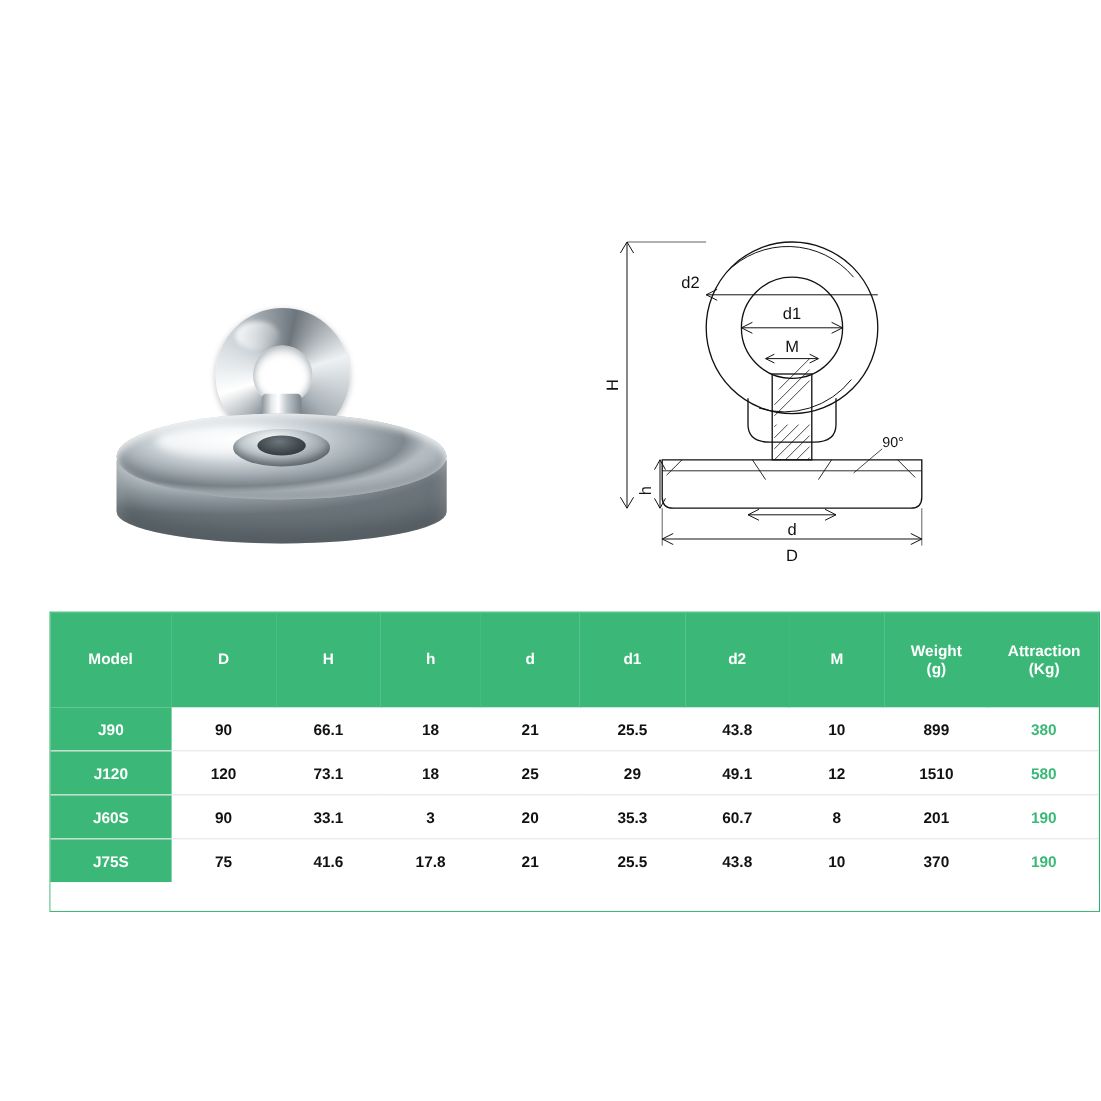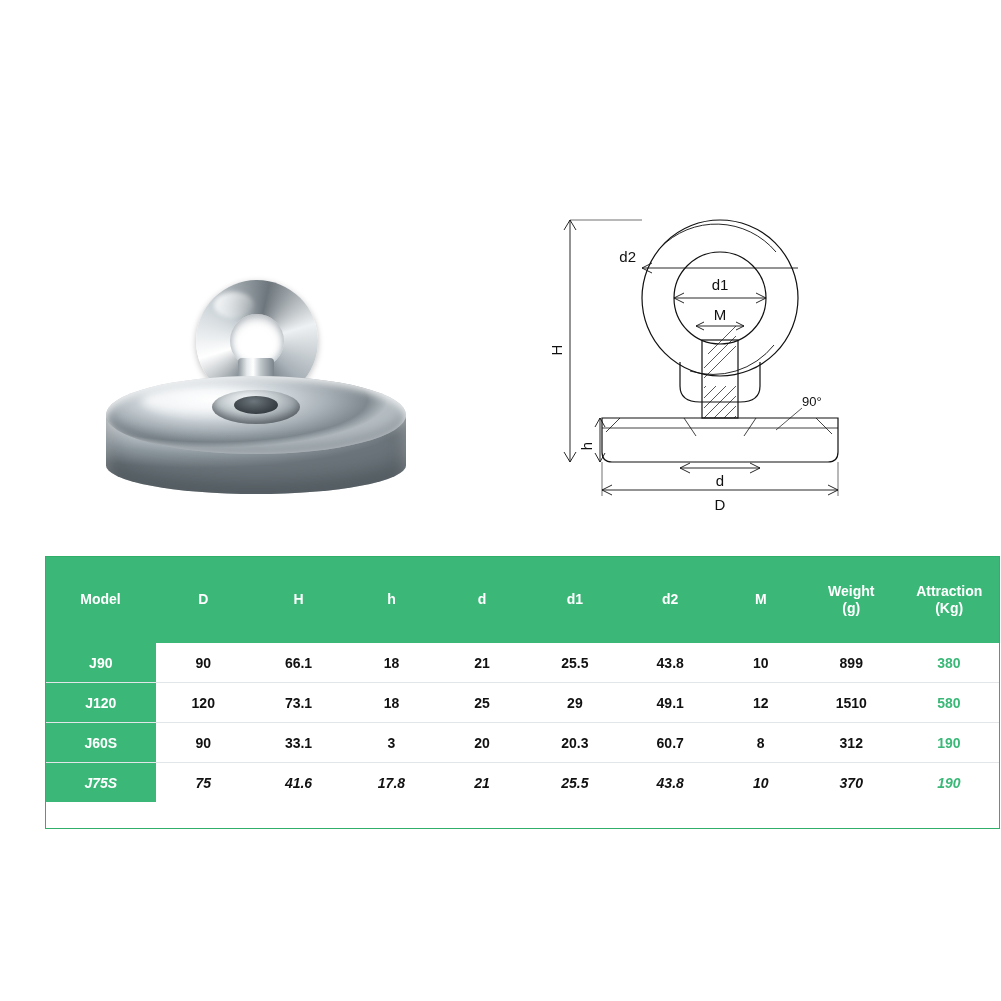--- a/index.html
+++ b/index.html
@@ -163,21 +163,21 @@
   }
   table.spec thead th:last-child { border-right: none; }
   table.spec tbody td {
     height: 37px;
     font-size: 14px;
     font-weight: bold;
     color: #111111;
     text-align: center;
     border-bottom: 1px solid #e2e6e9;
   }
-  table.spec tbody tr:last-child td { border-bottom: none; font-style: italic; }
+  table.spec tbody tr:last-child td { border-bottom: none; }
   table.spec tbody td.model {
     background: #3bb878;
     color: #ffffff;
   }
   table.spec tbody td.attraction {
     color: #3bb878;
   }
   .tfoot-pad {
     height: 26px;
     background: #ffffff;
@@ -355,24 +355,24 @@
           <td>12</td>
           <td>1510</td>
           <td class="attraction">580</td>
         </tr>
         <tr>
           <td class="model">J60S</td>
           <td>90</td>
           <td>33.1</td>
           <td>3</td>
           <td>20</td>
-          <td>20.3</td>
+          <td>35.3</td>
           <td>60.7</td>
           <td>8</td>
-          <td>312</td>
+          <td>201</td>
           <td class="attraction">190</td>
         </tr>
         <tr>
           <td class="model">J75S</td>
           <td>75</td>
           <td>41.6</td>
           <td>17.8</td>
           <td>21</td>
           <td>25.5</td>
           <td>43.8</td>

